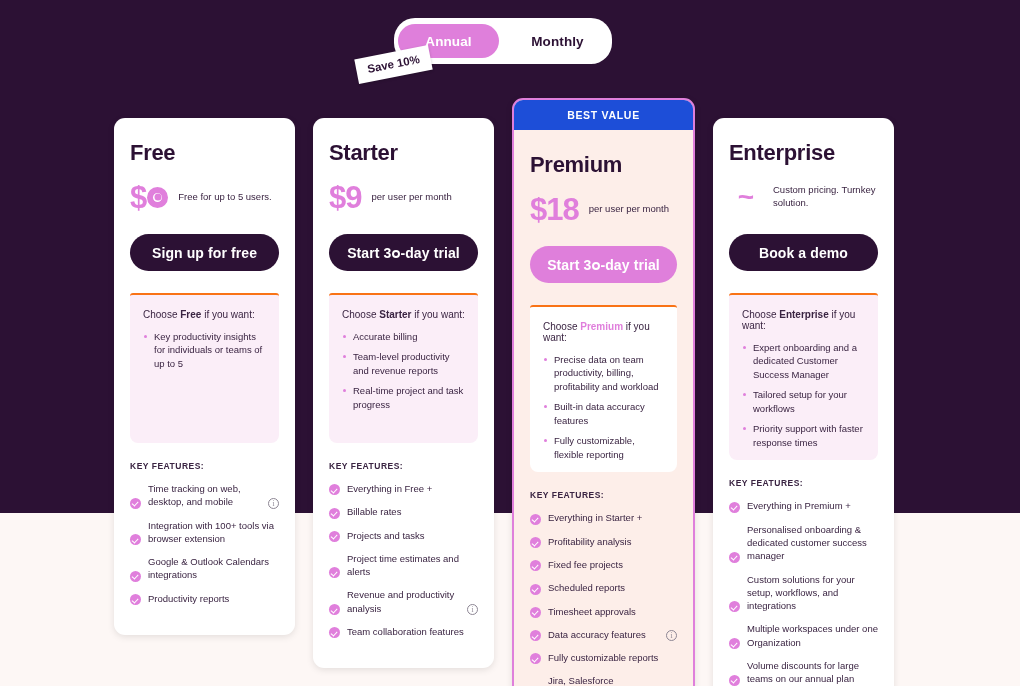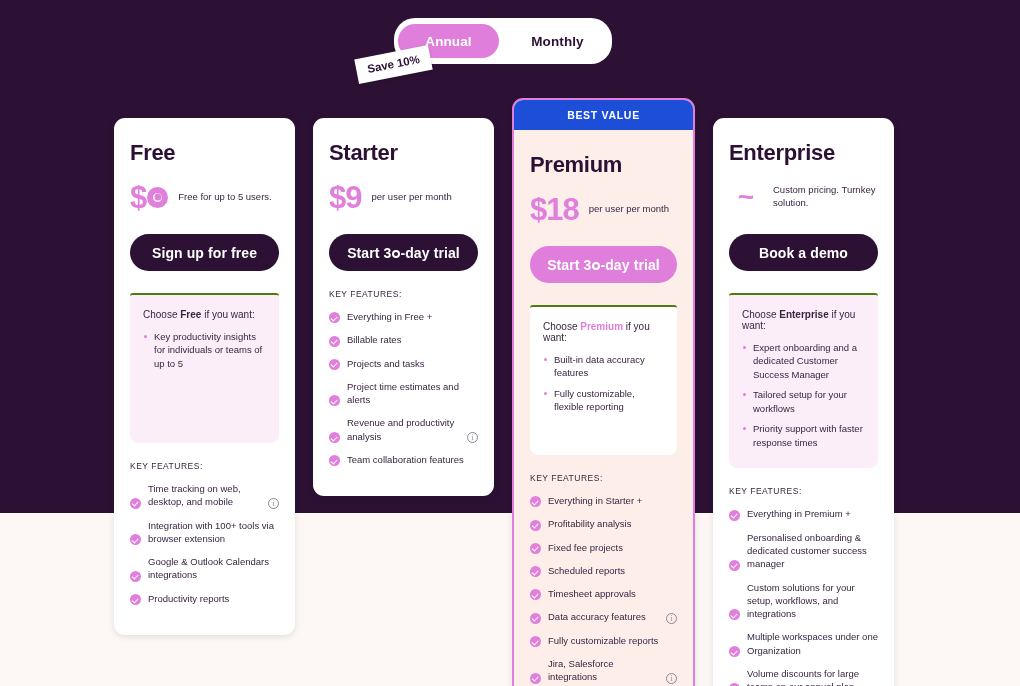--- a/index.html
+++ b/index.html
@@ -189,23 +189,23 @@
     border: 2.2px solid #ffffff;
     border-radius: 50%;
     vertical-align: 0px;
     margin: 0 .5px;
   }
 
   
   .choose-box {
     margin-top: 22px;
     background: #fbeef8;
-    border-top: 2px solid #4d7c0f;
+    border-top: 2px solid #f97316;
     border-radius: 3px 3px 8px 8px;
-    padding: 14px 13px 12px;
+    padding: 14px 13px 4px;
     min-height: 150px;
   }
   .card.featured .choose-box { background: #ffffff; }
 
   .choose-title {
     font-size: 10px;
     color: #3a2442;
     margin-bottom: 10px;
   }
   .choose-title b { font-weight: bold; }
@@ -225,21 +225,21 @@
     position: absolute;
     left: 1px; top: 5px;
     width: 3px; height: 3px;
     border-radius: 50%;
     background: #e07fdc;
   }
 
   
   .kf-label {
     font-size: 8.5px;
-    font-weight: normal;
+    font-weight: bold;
     letter-spacing: .5px;
     color: #3a2442;
     margin: 18px 0 11px;
   }
   .kf-list { list-style: none; }
   .kf-list li {
     display: flex;
     align-items: flex-end;
     gap: 7px;
     margin-bottom: 10px;
@@ -332,20 +332,28 @@
       </div>
     </div>
     <div class="card offset">
       <div class="card-body">
         <div class="plan-name">Starter</div>
         <div class="price-row">
           <div class="price">$9</div>
           <div class="price-note">per user per month</div>
         </div>
         <button class="cta">Start 3<span class="tz"></span>-day trial</button>
+        <div class="choose-box">
+          <div class="choose-title">Choose <b>Starter</b> if you want:</div>
+          <ul class="choose-list">
+            <li>Accurate billing</li>
+            <li>Team-level productivity and revenue reports</li>
+            <li>Real-time project and task progress</li>
+          </ul>
+        </div>
         <div class="kf-label">KEY FEATURES:</div>
         <ul class="kf-list">
           <li>
             <span class="check"></span>
             <span class="kf-text">Everything in Free +</span>
           </li>
           <li>
             <span class="check"></span>
             <span class="kf-text">Billable rates</span>
           </li>
@@ -374,20 +382,21 @@
       <div class="card-body">
         <div class="plan-name">Premium</div>
         <div class="price-row">
           <div class="price">$18</div>
           <div class="price-note">per user per month</div>
         </div>
         <button class="cta pink">Start 3<span class="tz"></span>-day trial</button>
         <div class="choose-box">
           <div class="choose-title">Choose <span class="accent">Premium</span> if you want:</div>
           <ul class="choose-list">
+            <li>Precise data on team productivity, billing, profitability and workload</li>
             <li>Built-in data accuracy features</li>
             <li>Fully customizable, flexible reporting</li>
           </ul>
         </div>
         <div class="kf-label">KEY FEATURES:</div>
         <ul class="kf-list">
           <li>
             <span class="check"></span>
             <span class="kf-text">Everything in Starter +</span>
           </li>

